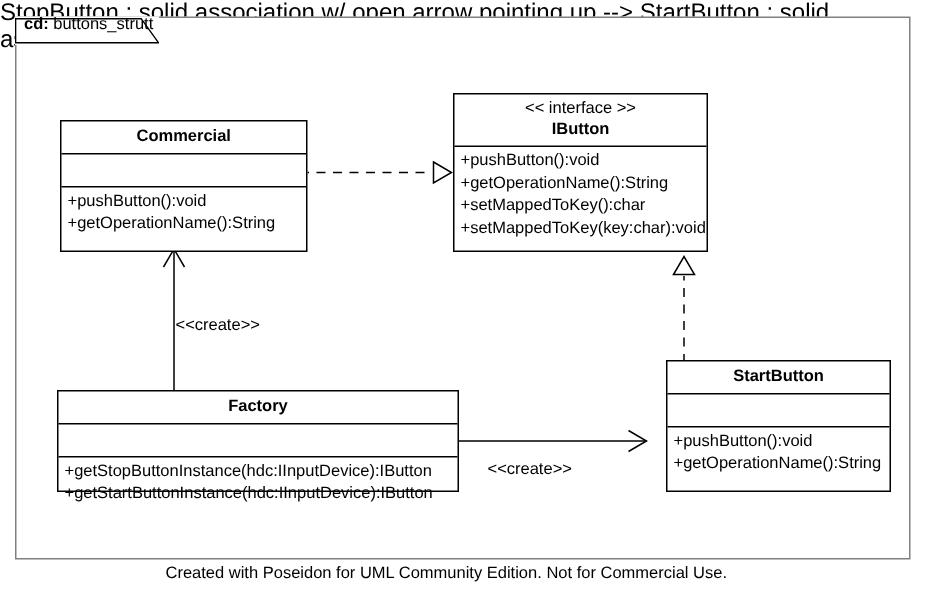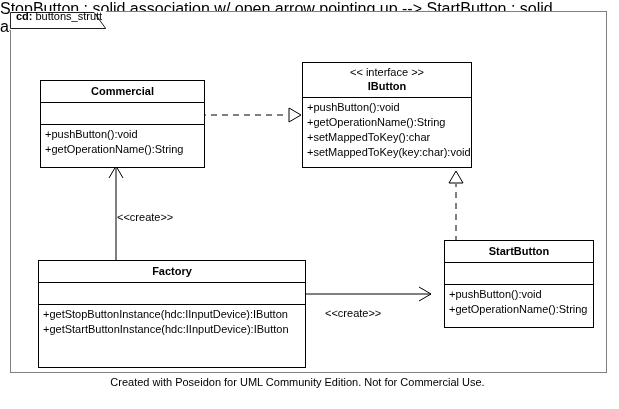--- a/index.html
+++ b/index.html
@@ -203,21 +203,21 @@
   </div>
   <div class="compartment cmp-ops">
     <span class="op-line">+pushButton():void</span>
     <span class="op-line">+getOperationName():String</span>
     <span class="op-line">+setMappedToKey():char</span>
     <span class="op-line">+setMappedToKey(key:char):void</span>
   </div>
 </div>
 
 
-<div class="uml-class" id="class-factory" style="left:38px; top:260px; width:268px; height:108px;">
+<div class="uml-class" id="class-factory" style="left:38px; top:260px; width:268px; height:68px;">
   <div class="compartment cmp-header">
     <span class="cls-name">Factory</span>
   </div>
   <div class="compartment cmp-attrs"></div>
   <div class="compartment cmp-ops">
     <span class="op-line">+getStopButtonInstance(hdc:IInputDevice):IButton</span>
     <span class="op-line">+getStartButtonInstance(hdc:IInputDevice):IButton</span>
   </div>
 </div>
 

